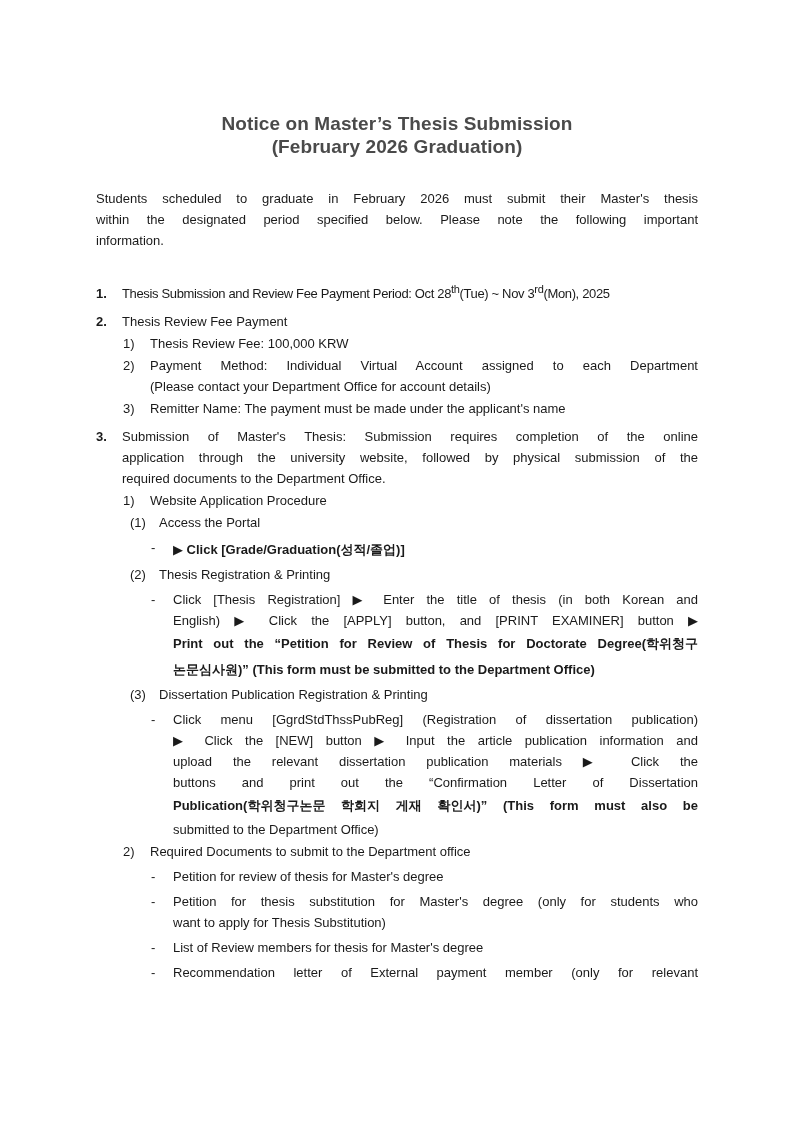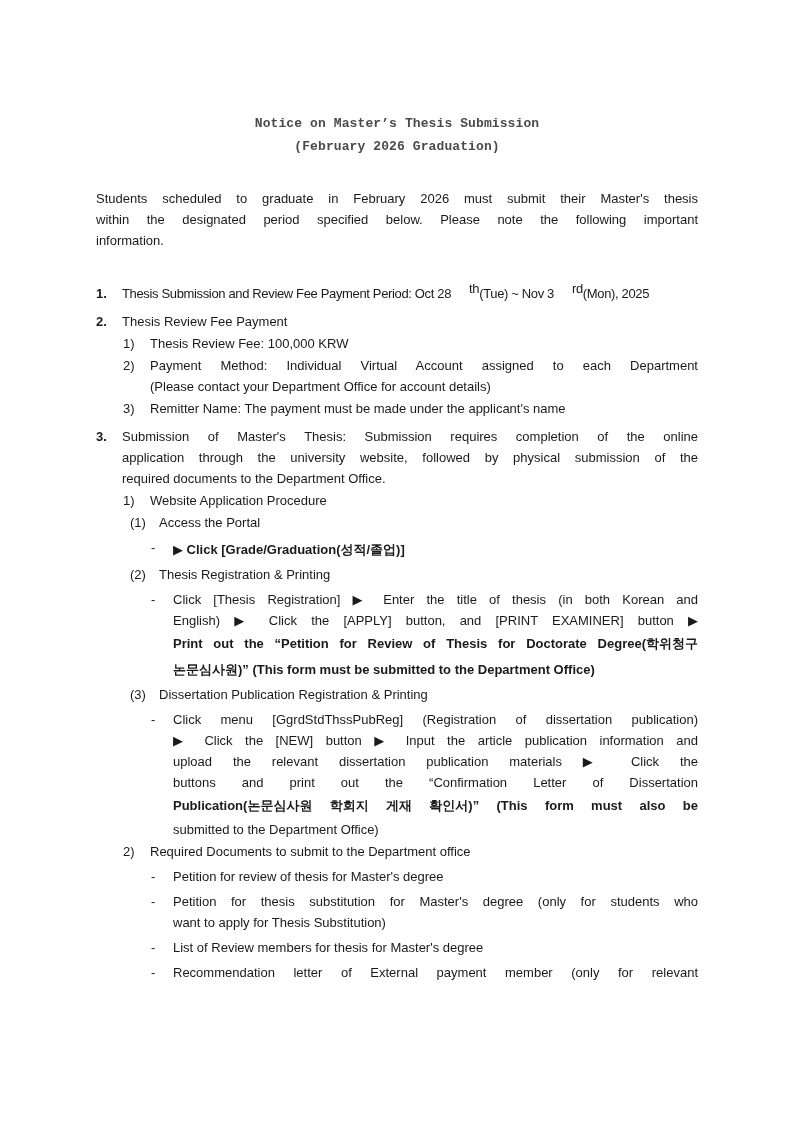--- a/index.html
+++ b/index.html
@@ -11,26 +11,25 @@
     color: #1a1a1a;
   }
   .page {
     box-sizing: border-box;
     width: 793px; height: 1123px;
     padding: 112px 95px 0 96px;
   }
   .title {
     text-align: center;
     font-weight: bold;
-    font-size: 13px;
+    font-size: 19px;
     line-height: 23px;
     color: #4a4a4a;
     margin-bottom: 30px;
     letter-spacing: 0.1px;
-    font-family: Liberation Mono, monospace;
   }
   .title .tline { display: block; }
   .doc-body { }
   .block { position: relative; }
   .block .marker {
     position: absolute;
     top: 0;
     font-size: 13px;
     line-height: 21px;
   }
@@ -50,24 +49,23 @@
     font-size: 13px;
     line-height: 21px;
   }
   .line.just {
     text-align: justify;
     text-align-last: justify;
   }
   .line.tall { line-height: 26px; font-weight: bold; }
   .line.tight { letter-spacing: -0.35px; white-space: nowrap; }
   sup {
-    font-size: 13px;
+    font-size: 11px;
     vertical-align: super;
     line-height: 0;
-    margin-left: 18px;
   }
 </style>
 </head>
 <body>
 
 <div class="page">
   <div class="title">
     <span class="tline">Notice on Master’s Thesis Submission</span>
     <span class="tline">(February 2026 Graduation)</span>
   </div>
@@ -130,21 +128,21 @@
       <div class="block n3">
         <span class="marker">(3)</span>
         <div class="line"><span>Dissertation Publication Registration &amp; Printing</span></div>
       </div>
       <div class="block dash">
         <span class="marker">-</span>
         <div class="line just"><span>Click menu [GgrdStdThssPubReg] (Registration of dissertation publication)</span></div>
         <div class="line just"><span>▶ Click the [NEW] button ▶ Input the article publication information and</span></div>
         <div class="line just"><span>upload the relevant dissertation publication materials ▶ Click the</span></div>
         <div class="line just"><span>buttons and print out the “Confirmation Letter of Dissertation</span></div>
-        <div class="line just tall"><span>Publication(논문심사원 학회지 게재 확인서)” (This form must also be</span></div>
+        <div class="line just tall"><span>Publication(학위청구논문 학회지 게재 확인서)” (This form must also be</span></div>
         <div class="line"><span>submitted to the Department Office)</span></div>
       </div>
       <div class="block n2">
         <span class="marker">2)</span>
         <div class="line"><span>Required Documents to submit to the Department office</span></div>
       </div>
       <div class="block dash">
         <span class="marker">-</span>
         <div class="line"><span>Petition for review of thesis for Master's degree</span></div>
       </div>

